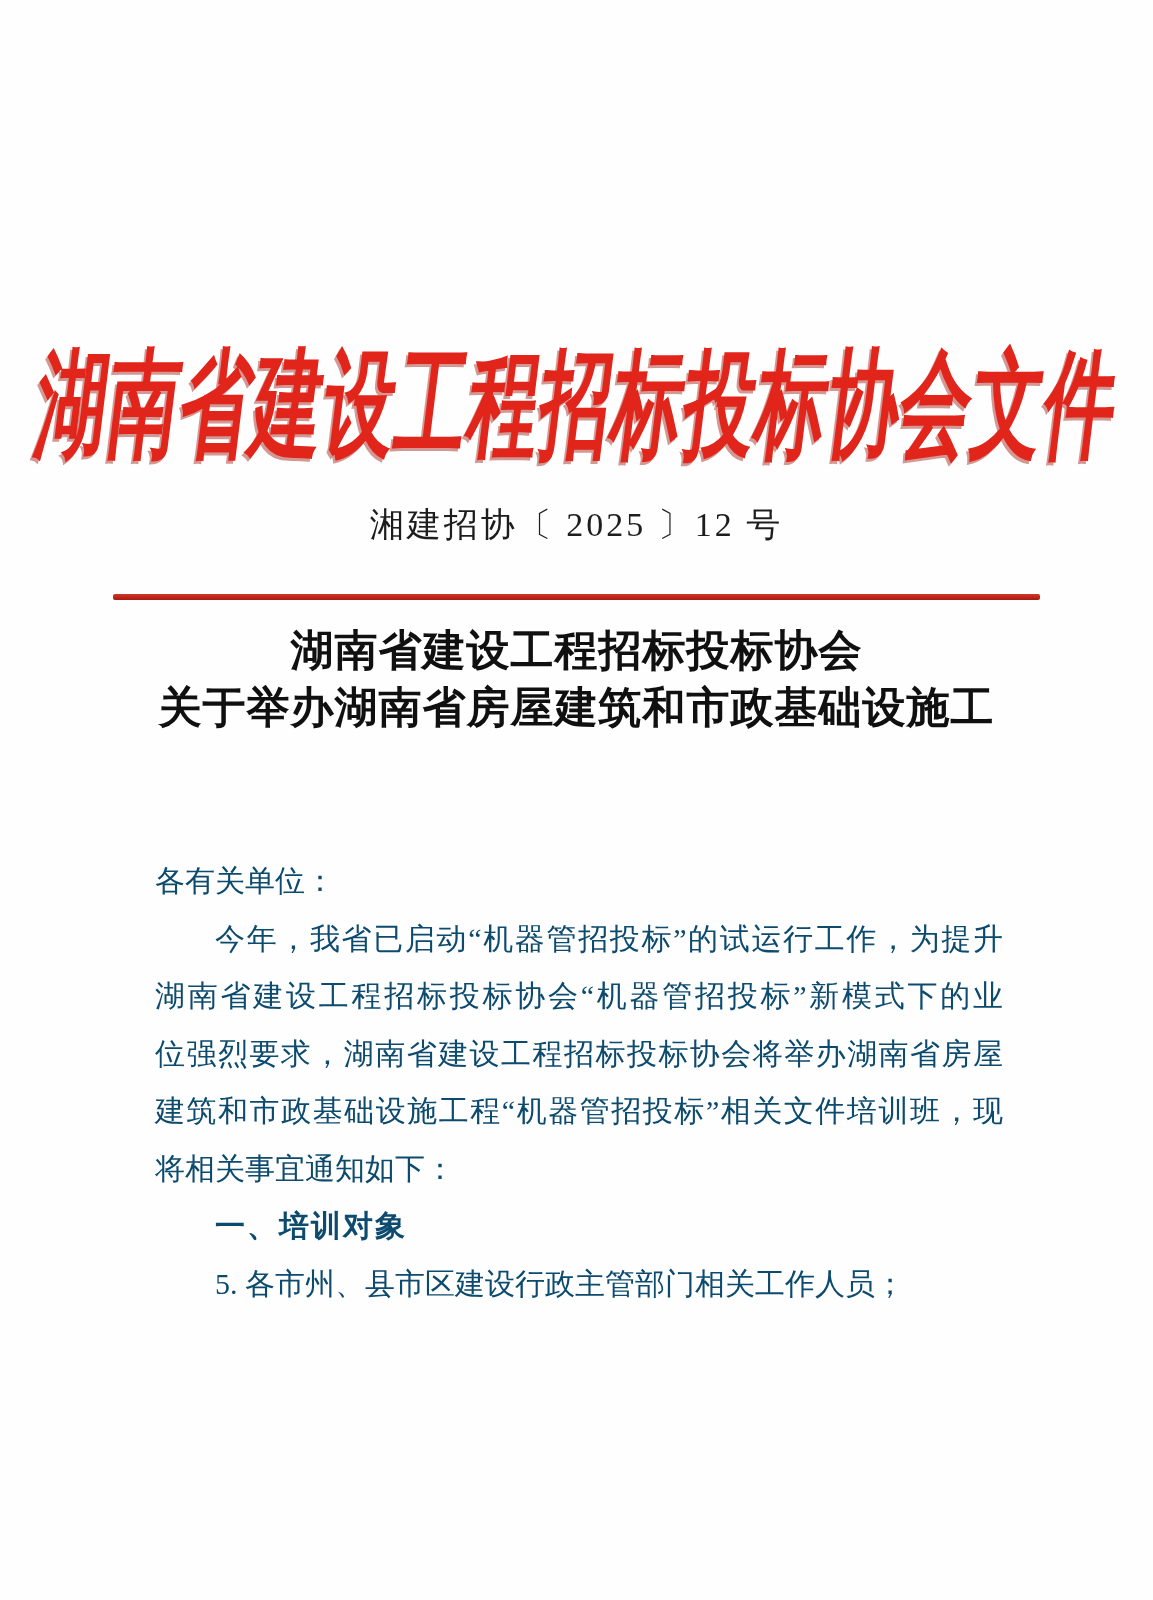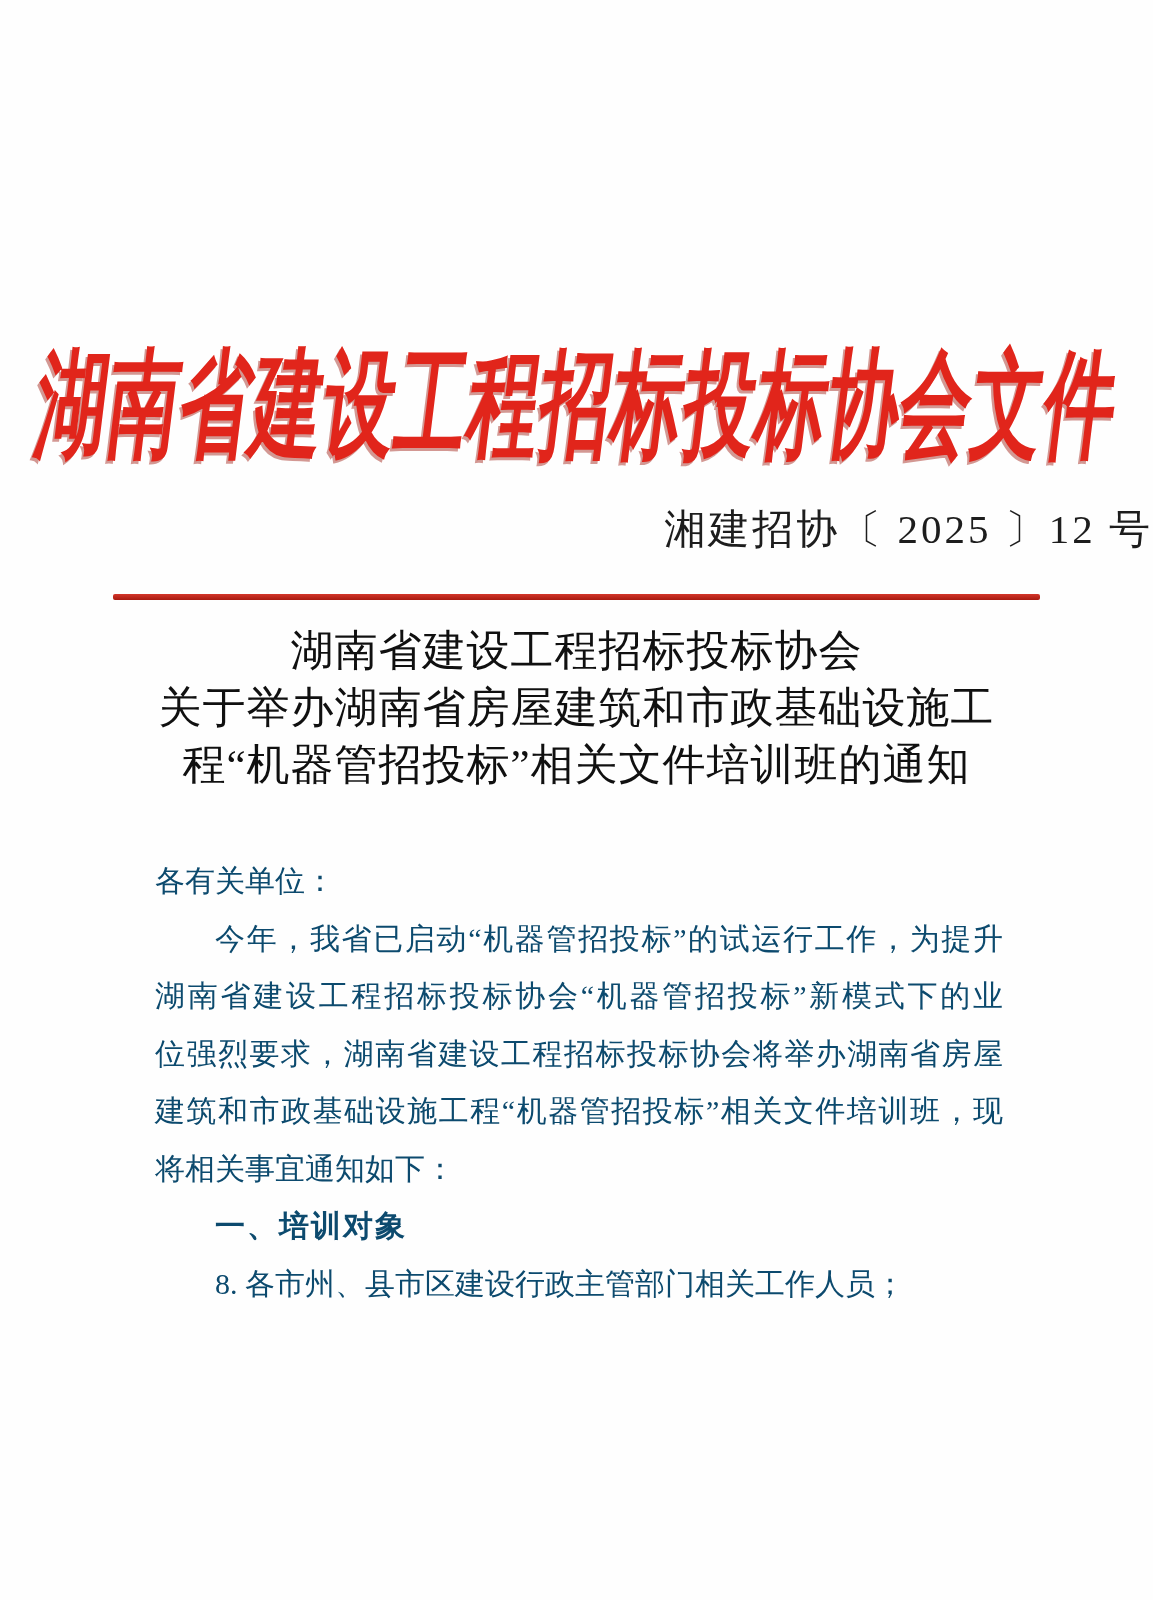--- a/index.html
+++ b/index.html
@@ -37,22 +37,22 @@
     text-shadow: -3px 3px 0 rgba(160, 28, 18, 0.45);
     letter-spacing: 2px;
   }
 
   
   .doc-number {
     position: absolute;
     top: 502px;
     left: 0;
     width: 100%;
-    text-align: right;
-    font-size: 41px;
+    text-align: center;
+    font-size: 34px;
     letter-spacing: 3px;
     color: #1d1d1d;
   }
 
   
   .red-rule {
     position: absolute;
     top: 594px;
     left: 113px;
     width: 927px;
@@ -61,21 +61,21 @@
     border-radius: 2px;
   }
 
   
   .doc-title {
     position: absolute;
     top: 622px;
     left: 0;
     width: 100%;
     text-align: center;
-    font-weight: normal;
+    font-weight: bold;
     font-size: 43px;
     line-height: 57px;
     letter-spacing: 1px;
     color: #101010;
   }
 
   
   .body-block {
     position: absolute;
     top: 852px;
@@ -103,27 +103,26 @@
     <div class="banner-text">湖南省建设工程招标投标协会文件</div>
   </div>
 
   <div class="doc-number">湘建招协〔 2025 〕12 号</div>
 
   <div class="red-rule"></div>
 
   <div class="doc-title">
     <div>湖南省建设工程招标投标协会</div>
     <div>关于举办湖南省房屋建筑和市政基础设施工</div>
-    <div>程“机器管招投标”相关文件培训班的通知</div>
   </div>
 
   <div class="body-block">
     <div class="line">各有关单位：</div>
     <div class="line wrapfill indent">今年，我省已启动“机器管招投标”的试运行工作，为提升</div>
     <div class="line wrapfill">湖南省建设工程招标投标协会“机器管招投标”新模式下的业</div>
     <div class="line wrapfill">位强烈要求，湖南省建设工程招标投标协会将举办湖南省房屋</div>
     <div class="line wrapfill">建筑和市政基础设施工程“机器管招投标”相关文件培训班，现</div>
     <div class="line">将相关事宜通知如下：</div>
     <div class="line bold indent">一、培训对象</div>
-    <div class="line indent">8. 各市州、县市区建设行政主管部门相关工作人员；</div>
+    <div class="line indent">5. 各市州、县市区建设行政主管部门相关工作人员；</div>
   </div>
 
 </div>
 
 </body></html>

